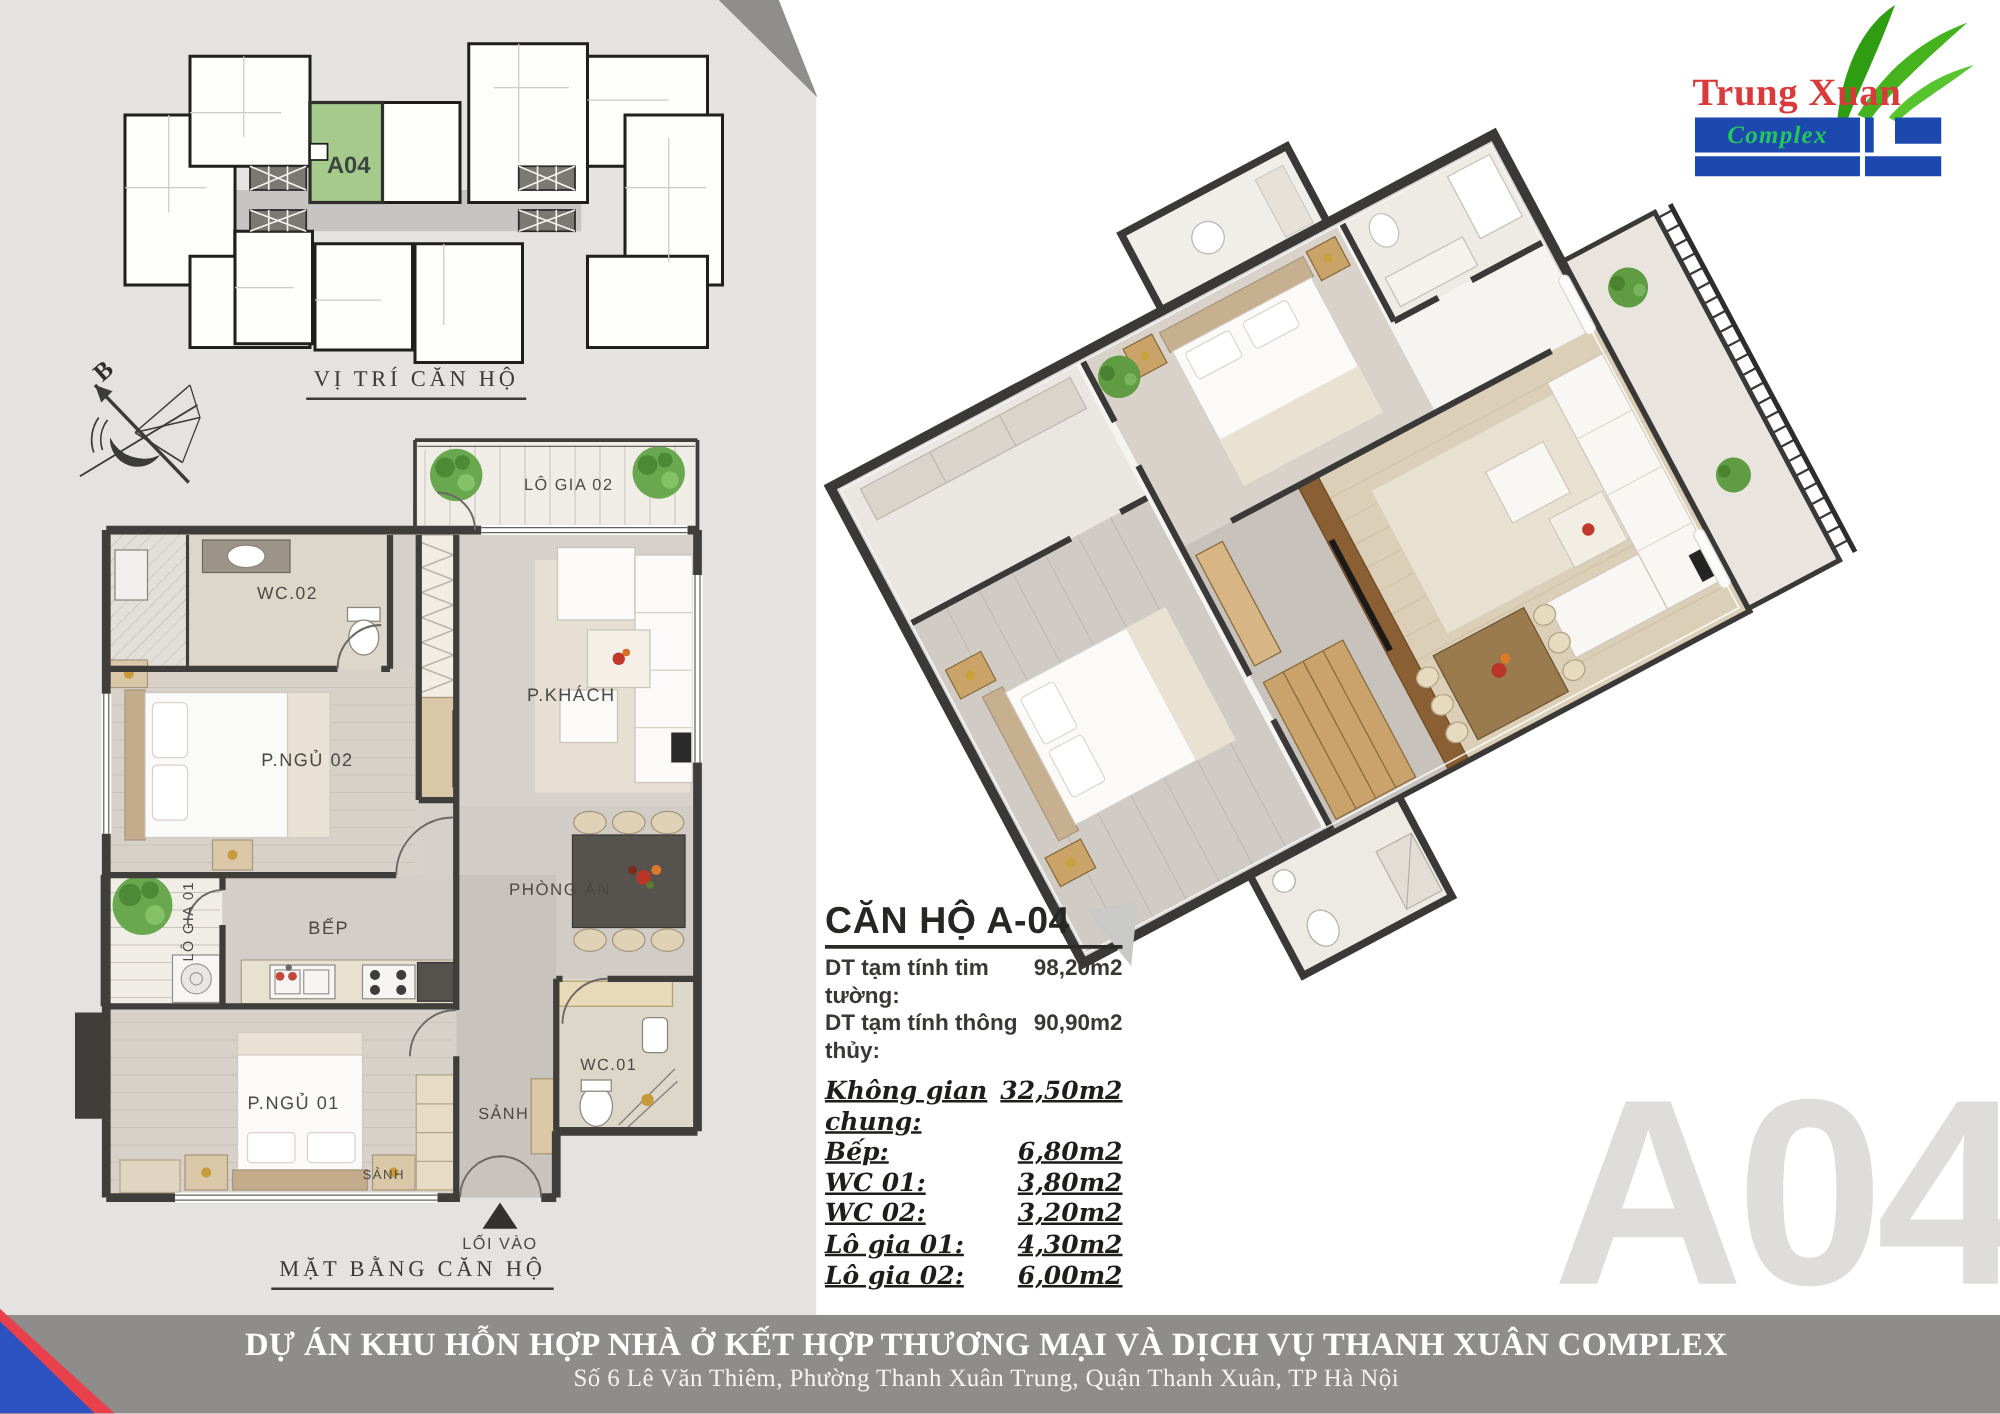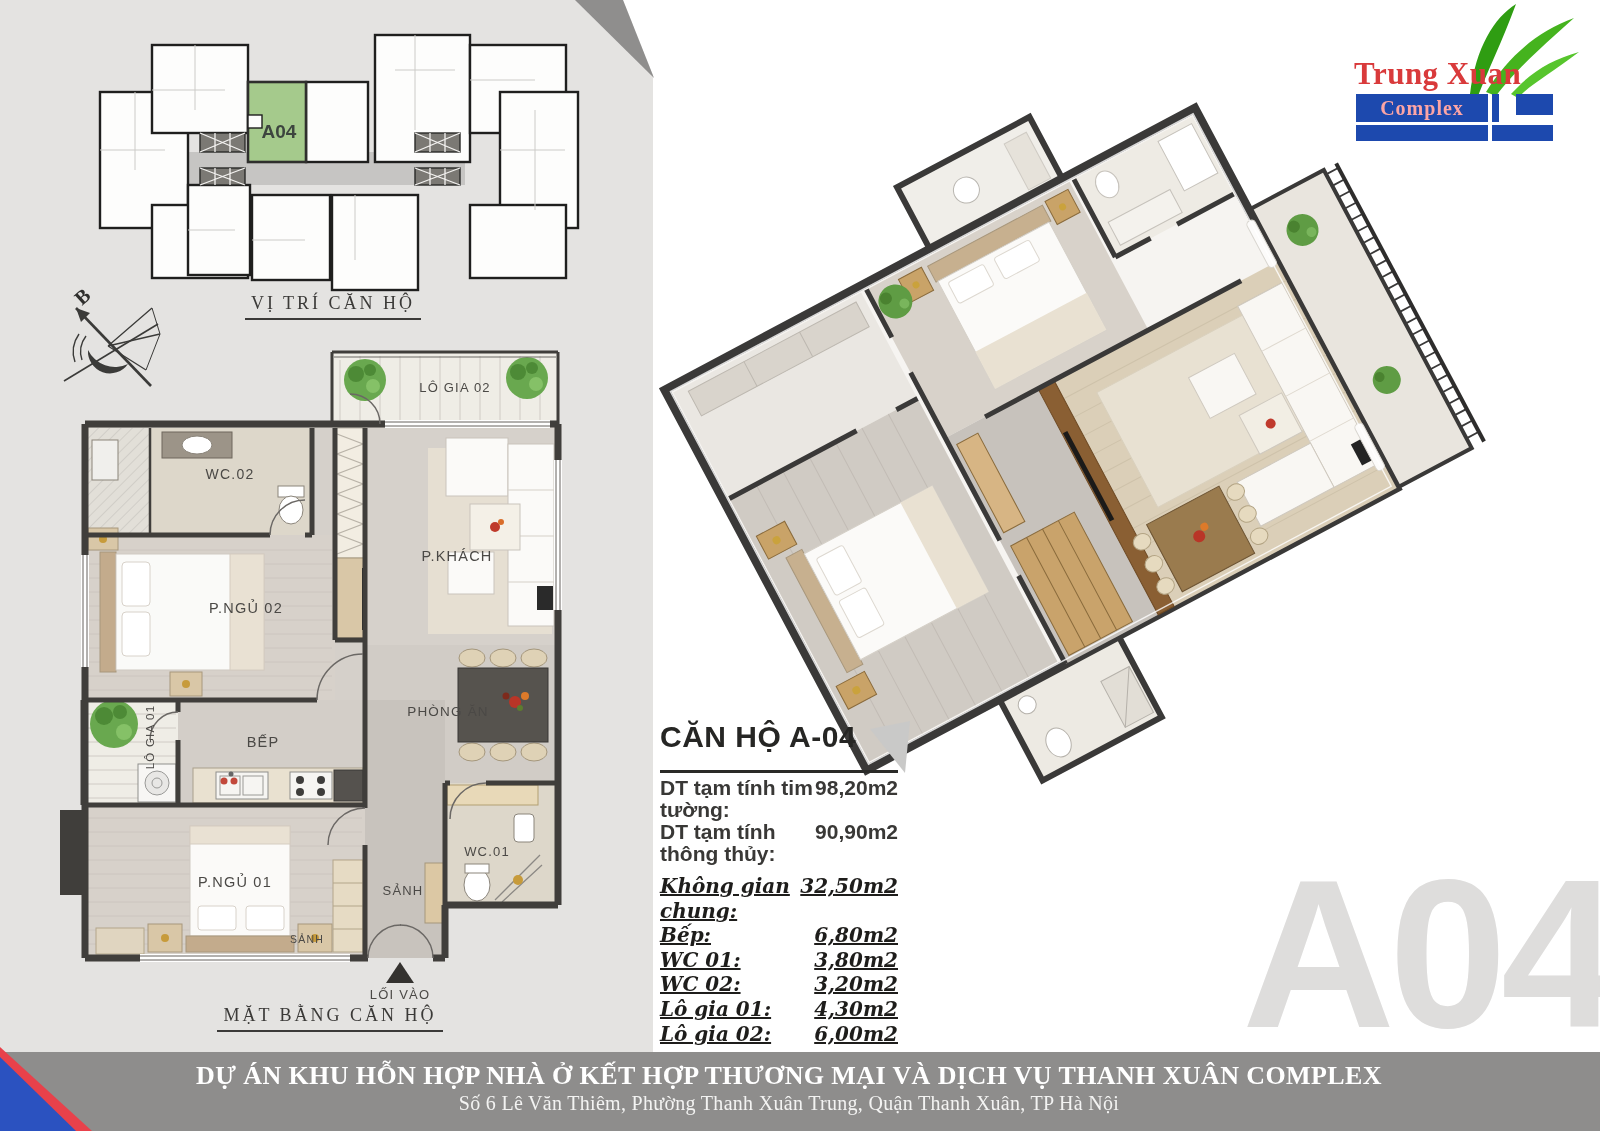--- a/index.html
+++ b/index.html
@@ -14,22 +14,22 @@
   
   .sheet-title{color:#3b3a38;font-family:"Liberation Serif","DejaVu Serif",serif;
 0    font-weight:700;font-size:18px;letter-spacing:3px;text-align:center;}
   .sheet-title span{display:inline-block;border-bottom:2px solid #3b3a38;padding:0 6px 4px 6px;}
   #loc-title{left:183px;top:293px;width:300px;}
   #plan-title{left:160px;top:1005px;width:340px;}
 
   
   #info{left:660px;top:720px;width:238px;}
   #info .title{font-size:30px;font-weight:800;color:#262624;letter-spacing:.5px;
-     border-bottom:3px solid #2a2a28;padding-bottom:16px;}
-  .inforow{display:flex;justify-content:space-between;font-size:21px;font-weight:700;
+     border-bottom:3px solid #2a2a28;padding-bottom:2px;}
+  .inforow{display:flex;justify-content:space-between;font-size:18px;font-weight:700;
      color:#393836;line-height:22px;}
   .arearow{display:flex;justify-content:space-between;
      font-family:"DejaVu Serif","Liberation Serif",serif;font-style:italic;font-weight:600;
      font-size:20px;color:#1e1d1b;line-height:24.6px;text-decoration:underline;}
   #areas{margin-top:9px;}
   .inforows{margin-top:4px;}
 
   
   #watermark{left:1242px;top:848px;font-size:212px;font-weight:800;color:#dedddc;
      letter-spacing:-6px;line-height:1;white-space:nowrap;}
@@ -40,22 +40,22 @@
      font-weight:700;font-size:26px;letter-spacing:.4px;line-height:30px;}
   #banner .l2{padding:1px 22px 0 0;color:#f3f3f2;font-family:"Liberation Serif","DejaVu Serif",serif;
      font-size:20px;letter-spacing:.3px;}
 
   
   #logo{left:1328px;top:2px;width:256px;height:156px;}
   #logo .name{position:absolute;left:26px;top:54px;color:#d93a3b;
      font-family:"Liberation Serif","DejaVu Serif",serif;font-weight:800;font-size:31px;letter-spacing:.5px;}
   #logo .bar1{position:absolute;left:28px;top:92px;width:132px;height:28px;background:#1d49ae;
      display:flex;align-items:center;justify-content:center;}
-  #logo .bar1 span{color:#fca5a5;font-family:"Liberation Serif","DejaVu Serif",serif;
-     font-weight:800;font-size:20px;letter-spacing:1px;}
+  #logo .bar1 span{color:#22c55e;font-family:"Liberation Serif","DejaVu Serif",serif;
+     font-style:italic;font-weight:800;font-size:20px;letter-spacing:1px;}
   #logo .bar2{position:absolute;left:28px;top:123px;width:132px;height:16px;background:#1d49ae;}
   #logo .sliver{position:absolute;left:164px;top:92px;width:7px;height:28px;background:#1d49ae;}
   #logo .blockA{position:absolute;left:188px;top:92px;width:37px;height:21px;background:#1d49ae;}
   #logo .blockB{position:absolute;left:164px;top:123px;width:61px;height:16px;background:#1d49ae;}
 
   .plan-label{fill:#4b4946;font-family:"Liberation Sans","DejaVu Sans",sans-serif;letter-spacing:1.2px;}
 </style>
 </head>
 <body>
 

